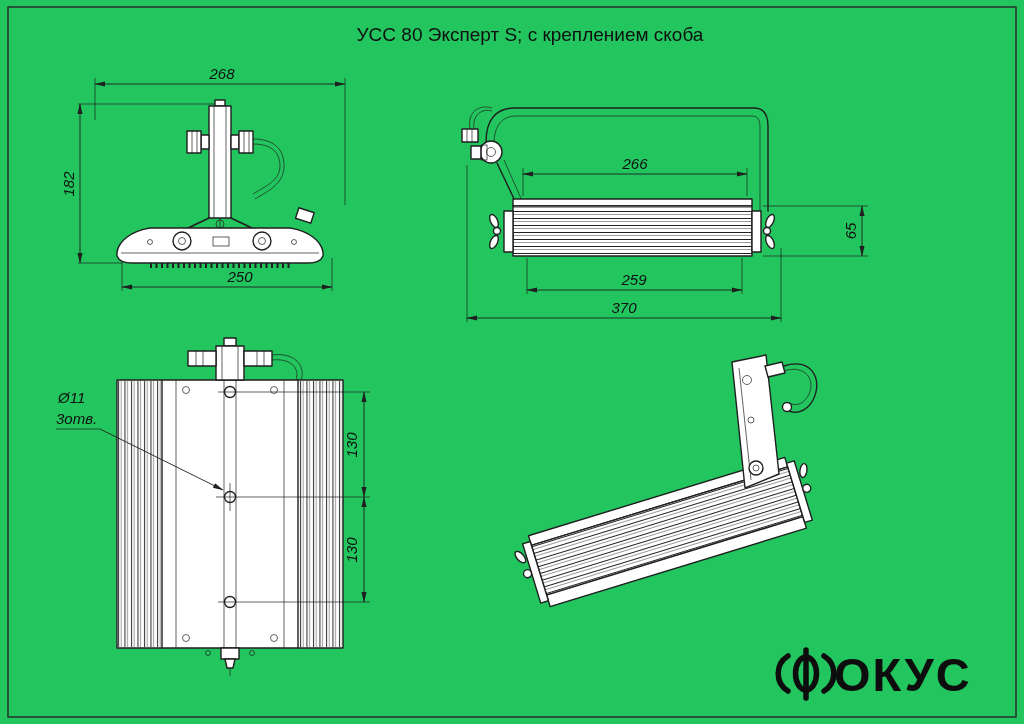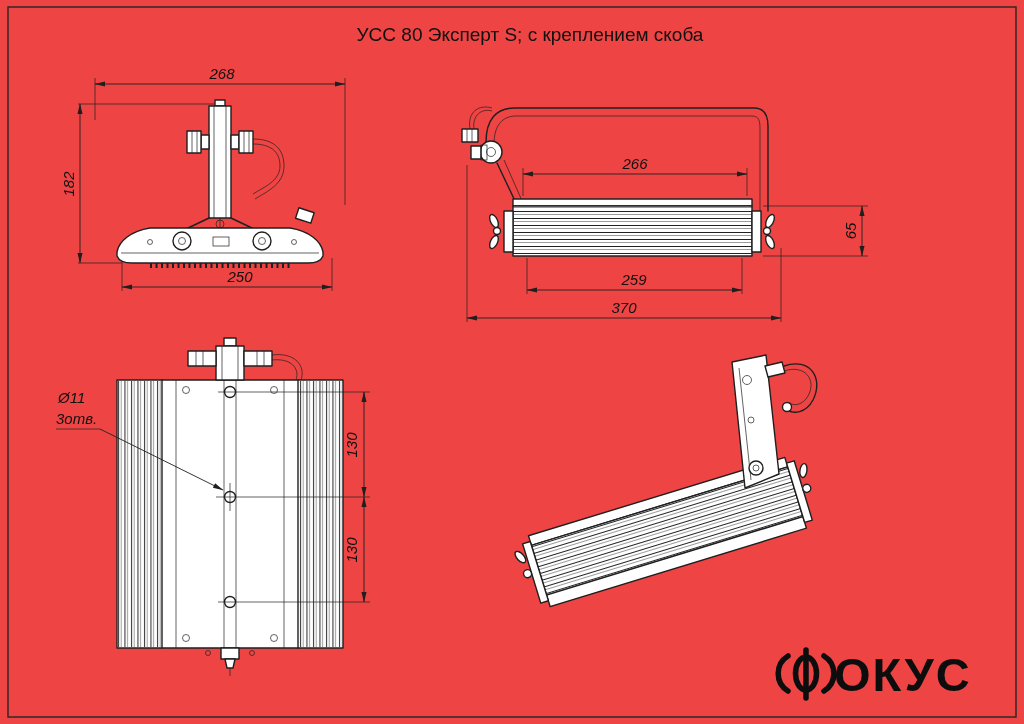--- a/index.html
+++ b/index.html
@@ -1,16 +1,16 @@
 <!DOCTYPE html>
 <html><head>
 <meta charset="utf-8">
 <style>
   html,body{margin:0;padding:0;background:#ffffff}
-  .sheet{width:1024px;height:724px;background:#ef4444;position:relative;margin:0 auto;overflow:hidden}
+  .sheet{width:1024px;height:724px;background:#22c55e;position:relative;margin:0 auto;overflow:hidden}
   svg{display:block}
   .frame{fill:none;stroke:#262626;stroke-width:1.4}
   .s15{stroke:#1f1f1f;stroke-width:1.4;stroke-linejoin:round;stroke-linecap:round}
   .s08{stroke:#1f1f1f;stroke-width:0.7}
   .dim{stroke:#1f1f1f;stroke-width:0.9}
   .nf{fill:none}
   .wf{fill:#fff}
   .dimtext{font:italic 15px "Liberation Sans",sans-serif;fill:#101010}
   .titletext{font:19px "Liberation Sans",sans-serif;fill:#101010}
   .logotext{font:700 47px "Liberation Sans",sans-serif;fill:#0d0d0d;letter-spacing:2px}

